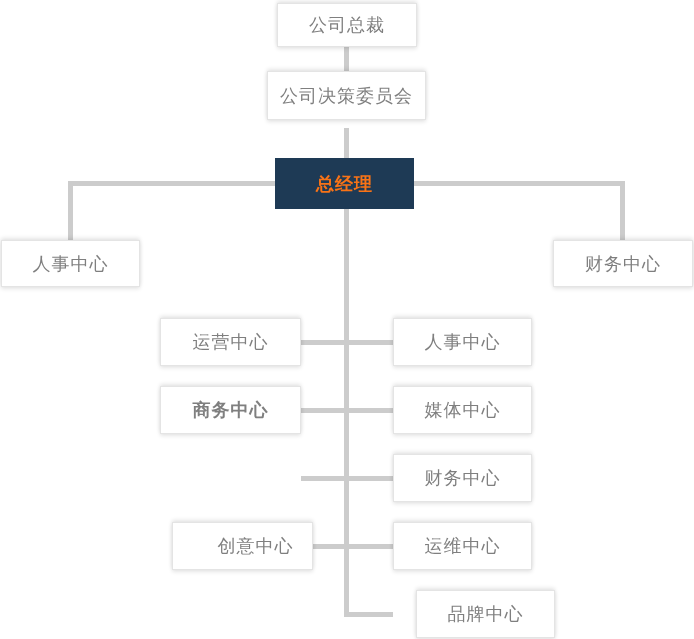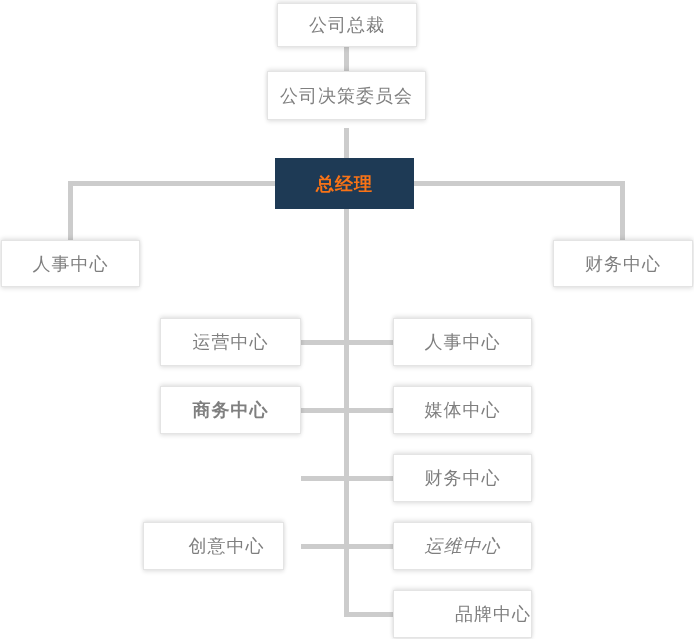--- a/index.html
+++ b/index.html
@@ -48,23 +48,23 @@
   #n-committee   { left:267px; top:71px;  width:159px; height:49px;font-family:Liberation Mono, monospace; }
   #n-gm          { left:275px; top:158px; width:139px; height:51px; }
   #n-hr          { left:1px;   top:240px; width:139px; height:47px; }
   #n-finance     { left:553px; top:240px; width:140px; height:47px; }
   #n-operations  { left:160px; top:318px; width:141px; height:48px; }
   #n-engineering { left:393px; top:318px; width:139px; height:48px; }
   #n-business    { left:160px; top:386px; width:141px; height:48px;font-weight:bold; }
   #n-media       { left:393px; top:386px; width:139px; height:48px; }
   #n-curation    { left:160px; top:454px; width:141px; height:48px; }
   #n-film        { left:393px; top:454px; width:139px; height:48px; }
-  #n-creative    { left:143px; top:522px; width:141px; height:48px;padding-left:26px; }
-  #n-maintenance { left:393px; top:522px; width:139px; height:48px;font-style:italic; }
-  #n-brand       { left:393px; top:590px; width:139px; height:48px;justify-content:flex-end; }
+  #n-creative    { left:172px; top:522px; width:141px; height:48px;padding-left:26px; }
+  #n-maintenance { left:393px; top:522px; width:139px; height:48px; }
+  #n-brand       { left:416px; top:590px; width:139px; height:48px; }
 
   
   #l-pres-comm   { left:344px; top:47px;  width:5px;   height:32px; }
   #l-comm-gm     { left:344px; top:128px; width:5px;   height:30px; }
   #l-left-h      { left:68px;  top:181px; width:207px; height:5px; }
   #l-left-v      { left:68px;  top:181px; width:5px;   height:59px; }
   #l-right-h     { left:414px; top:181px; width:211px; height:5px; }
   #l-right-v     { left:620px; top:181px; width:5px;   height:59px; }
   #l-trunk       { left:344px; top:209px; width:5px;   height:408px; }
   #l-row1        { left:301px; top:340px; width:92px;  height:5px; }

